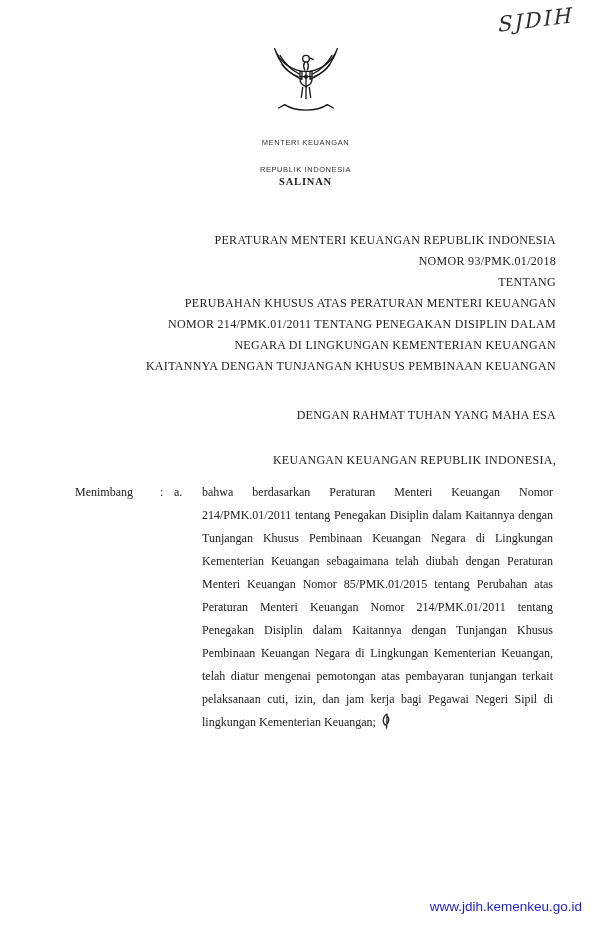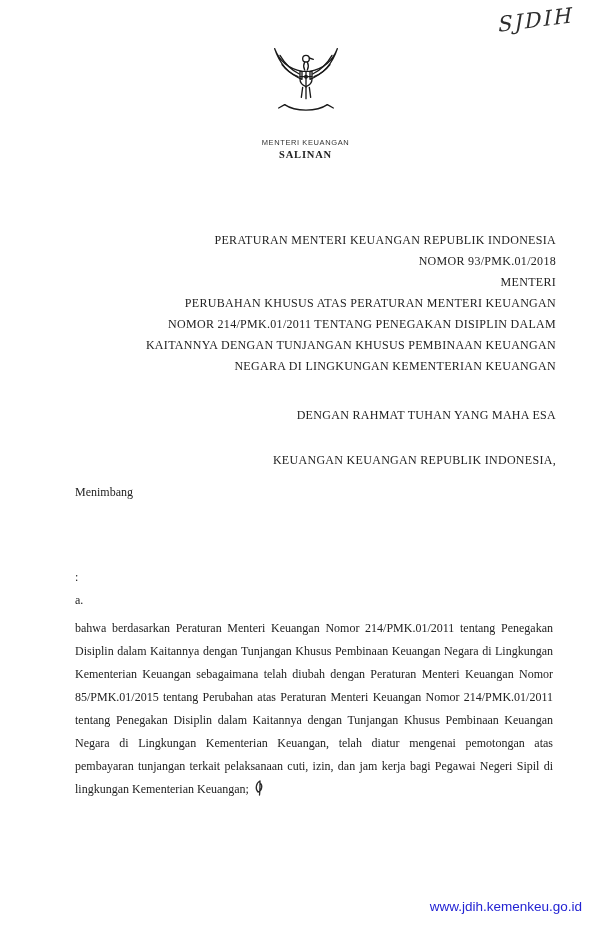--- a/index.html
+++ b/index.html
@@ -67,21 +67,20 @@
   
   .considerations {
     position: absolute;
     top: 481px;
     left: 75px;
     right: 58px;
     display: flex;
     align-items: flex-start;
     font-size: 12px;
     line-height: 23px;
-    flex-direction: column;
   }
   .cons-label { width: 85px; flex: 0 0 85px; }
   .cons-colon { width: 14px; flex: 0 0 14px; }
   .cons-marker { width: 28px; flex: 0 0 28px; }
   .cons-text {
     flex: 1;
     text-align: justify;
     text-justify: inter-word;
   }
   .paraph {
@@ -134,31 +133,32 @@
         <path d="M55 70 l-2 15"></path>
         <path d="M60 70 v17"></path>
         <path d="M65 70 l2 15"></path>
 
         <path d="M28 96 C44 107 76 107 92 96"></path>
         <path d="M28 96 l-9 5"></path>
         <path d="M92 96 l9 5"></path>
       </g>
     </svg>
     <div class="ministry-line">MENTERI KEUANGAN</div>
+    <div class="ministry-line">REPUBLIK INDONESIA</div>
     <div class="copy-label">SALINAN</div>
   </div>
 
   <div class="title-block">
     <div>PERATURAN MENTERI KEUANGAN REPUBLIK INDONESIA</div>
     <div>NOMOR 93/PMK.01/2018</div>
-    <div>MENTERI</div>
+    <div>TENTANG</div>
     <div>PERUBAHAN KHUSUS ATAS PERATURAN MENTERI KEUANGAN</div>
     <div>NOMOR 214/PMK.01/2011 TENTANG PENEGAKAN DISIPLIN DALAM</div>
+    <div>NEGARA DI LINGKUNGAN KEMENTERIAN KEUANGAN</div>
     <div>KAITANNYA DENGAN TUNJANGAN KHUSUS PEMBINAAN KEUANGAN</div>
-    <div>NEGARA DI LINGKUNGAN KEMENTERIAN KEUANGAN</div>
     <div class="invocation">DENGAN RAHMAT TUHAN YANG MAHA ESA</div>
     <div class="authority">KEUANGAN KEUANGAN REPUBLIK INDONESIA,</div>
   </div>
 
   <div class="considerations">
     <div class="cons-label">Menimbang</div>
     <div class="cons-colon">:</div>
     <div class="cons-marker">a.</div>
     <div class="cons-text">
       <span>bahwa berdasarkan Peraturan Menteri Keuangan Nomor 214/PMK.01/2011 tentang Penegakan Disiplin dalam Kaitannya dengan Tunjangan Khusus Pembinaan Keuangan Negara di Lingkungan Kementerian Keuangan sebagaimana telah diubah dengan Peraturan Menteri Keuangan Nomor 85/PMK.01/2015 tentang Perubahan atas Peraturan Menteri Keuangan Nomor 214/PMK.01/2011 tentang Penegakan Disiplin dalam Kaitannya dengan Tunjangan Khusus Pembinaan Keuangan Negara di Lingkungan Kementerian Keuangan, telah diatur mengenai pemotongan atas pembayaran tunjangan terkait pelaksanaan cuti, izin, dan jam kerja bagi Pegawai Negeri Sipil di lingkungan Kementerian Keuangan;</span><svg class="paraph" width="11" height="16" viewBox="0 0 11 16" xmlns="http://www.w3.org/2000/svg">

